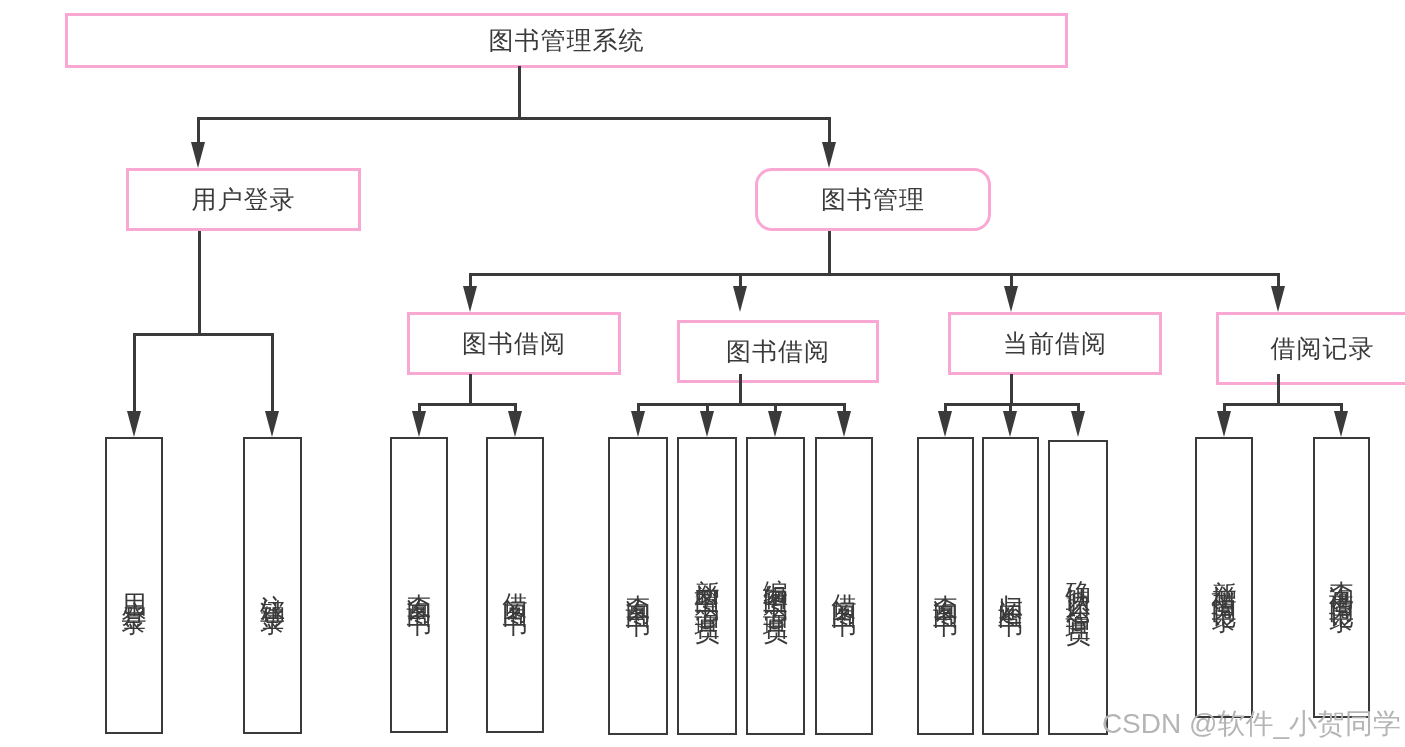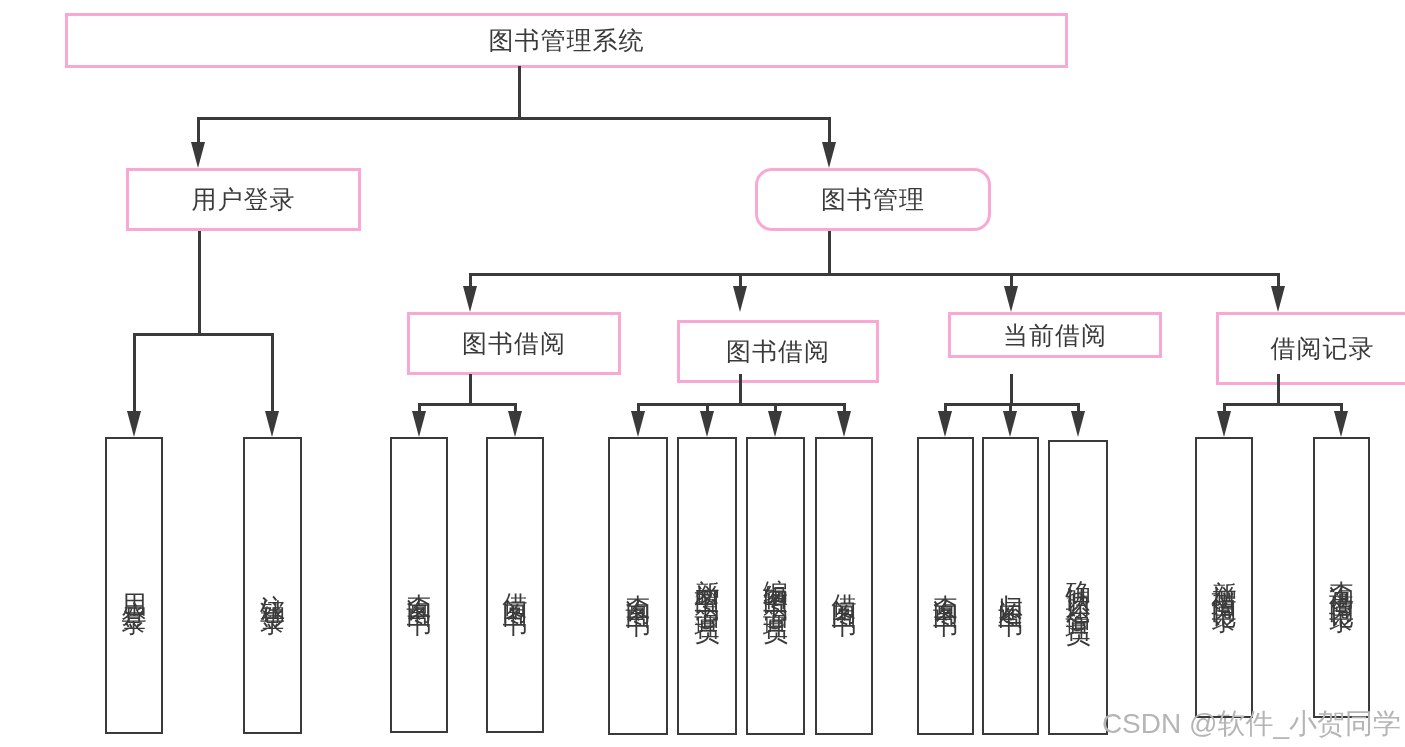--- a/index.html
+++ b/index.html
@@ -96,21 +96,21 @@
   <div class="arr" style="left:1004px; top:286px;"></div>
   <div class="v" style="left:1277px; top:273px; height:16px;"></div>
   <div class="arr" style="left:1271px; top:286px;"></div>
 
   <div class="box" style="left:363px; top:312px; width:214px; height:63px;">
     <span class="hlabel">图书借阅</span>
   </div>
   <div class="box" style="left:633px; top:320px; width:202px; height:63px;">
     <span class="hlabel">图书借阅</span>
   </div>
-  <div class="box" style="left:904px; top:312px; width:214px; height:46px;">
+  <div class="box" style="left:904px; top:312px; width:214px; height:63px;">
     <span class="hlabel">当前借阅</span>
   </div>
   <div class="box" style="left:1172px; top:312px; width:213px; height:73px;">
     <span class="hlabel">借阅记录</span>
   </div>
 
   <div class="v" style="left:469px; top:374px; height:32px;"></div>
   <div class="h" style="left:418px; top:403px; width:99px;"></div>
   <div class="v" style="left:418px; top:403px; height:10px;"></div>
   <div class="arr" style="left:412px; top:411px;"></div>

